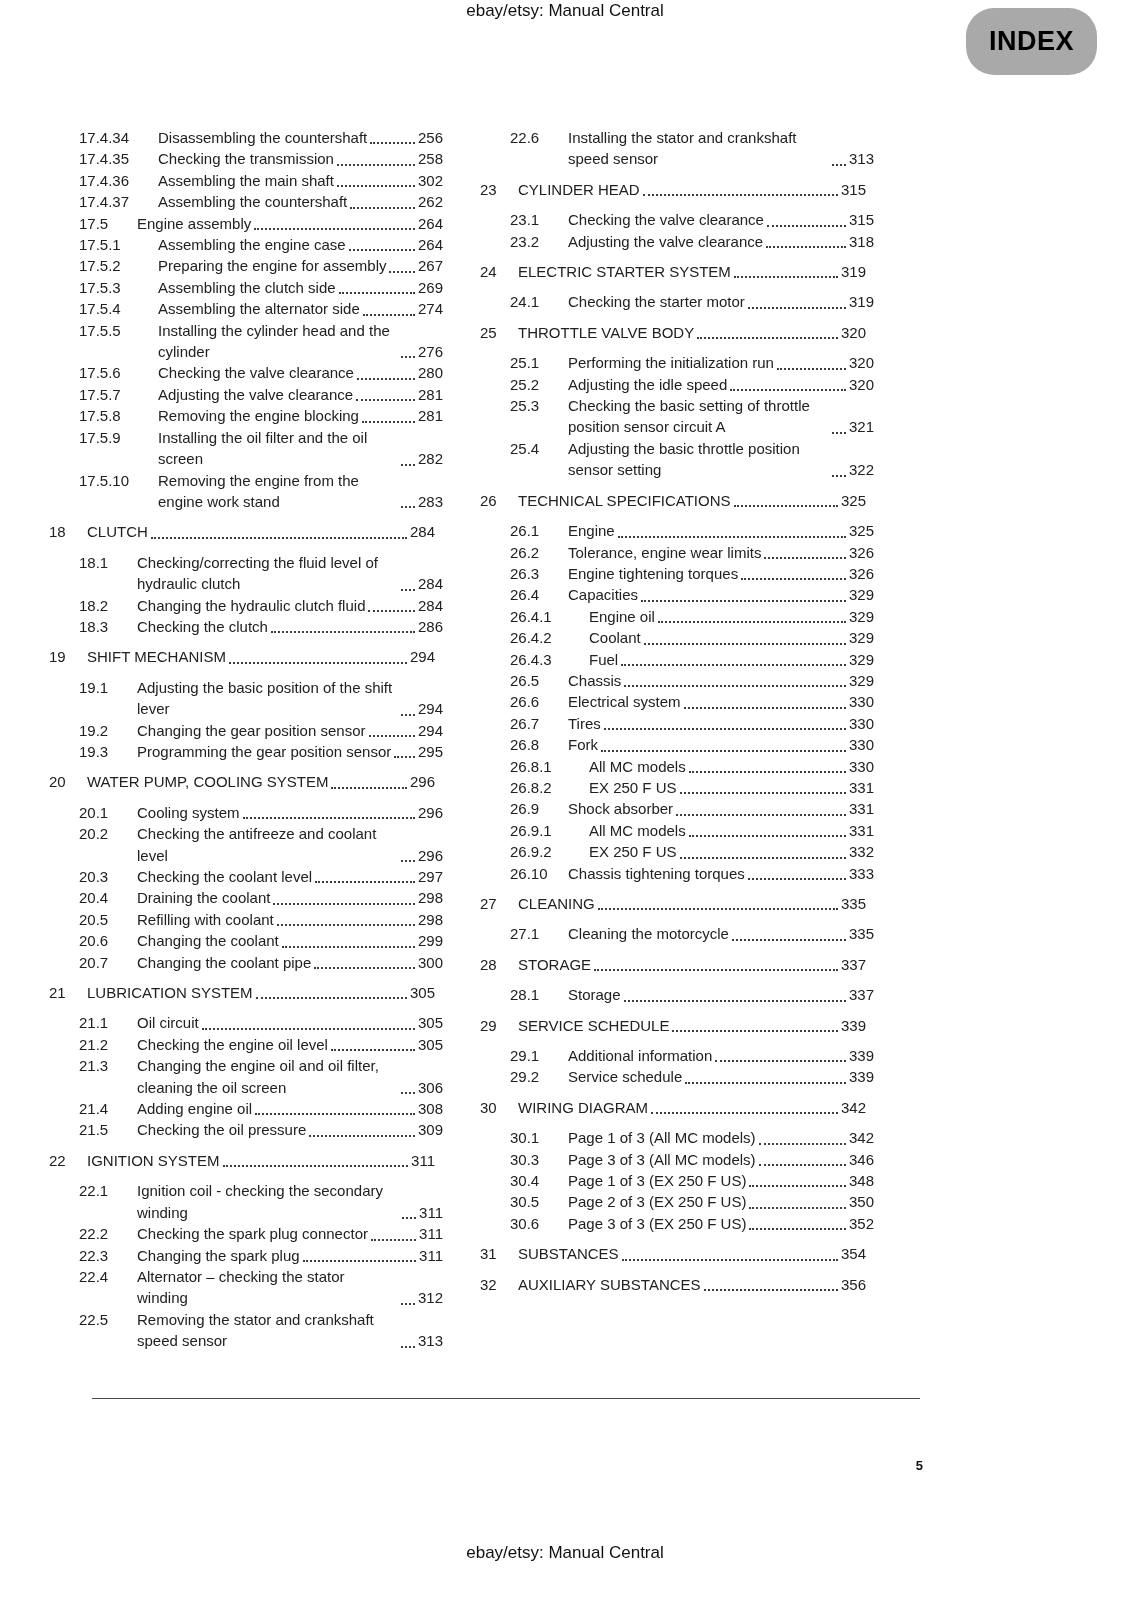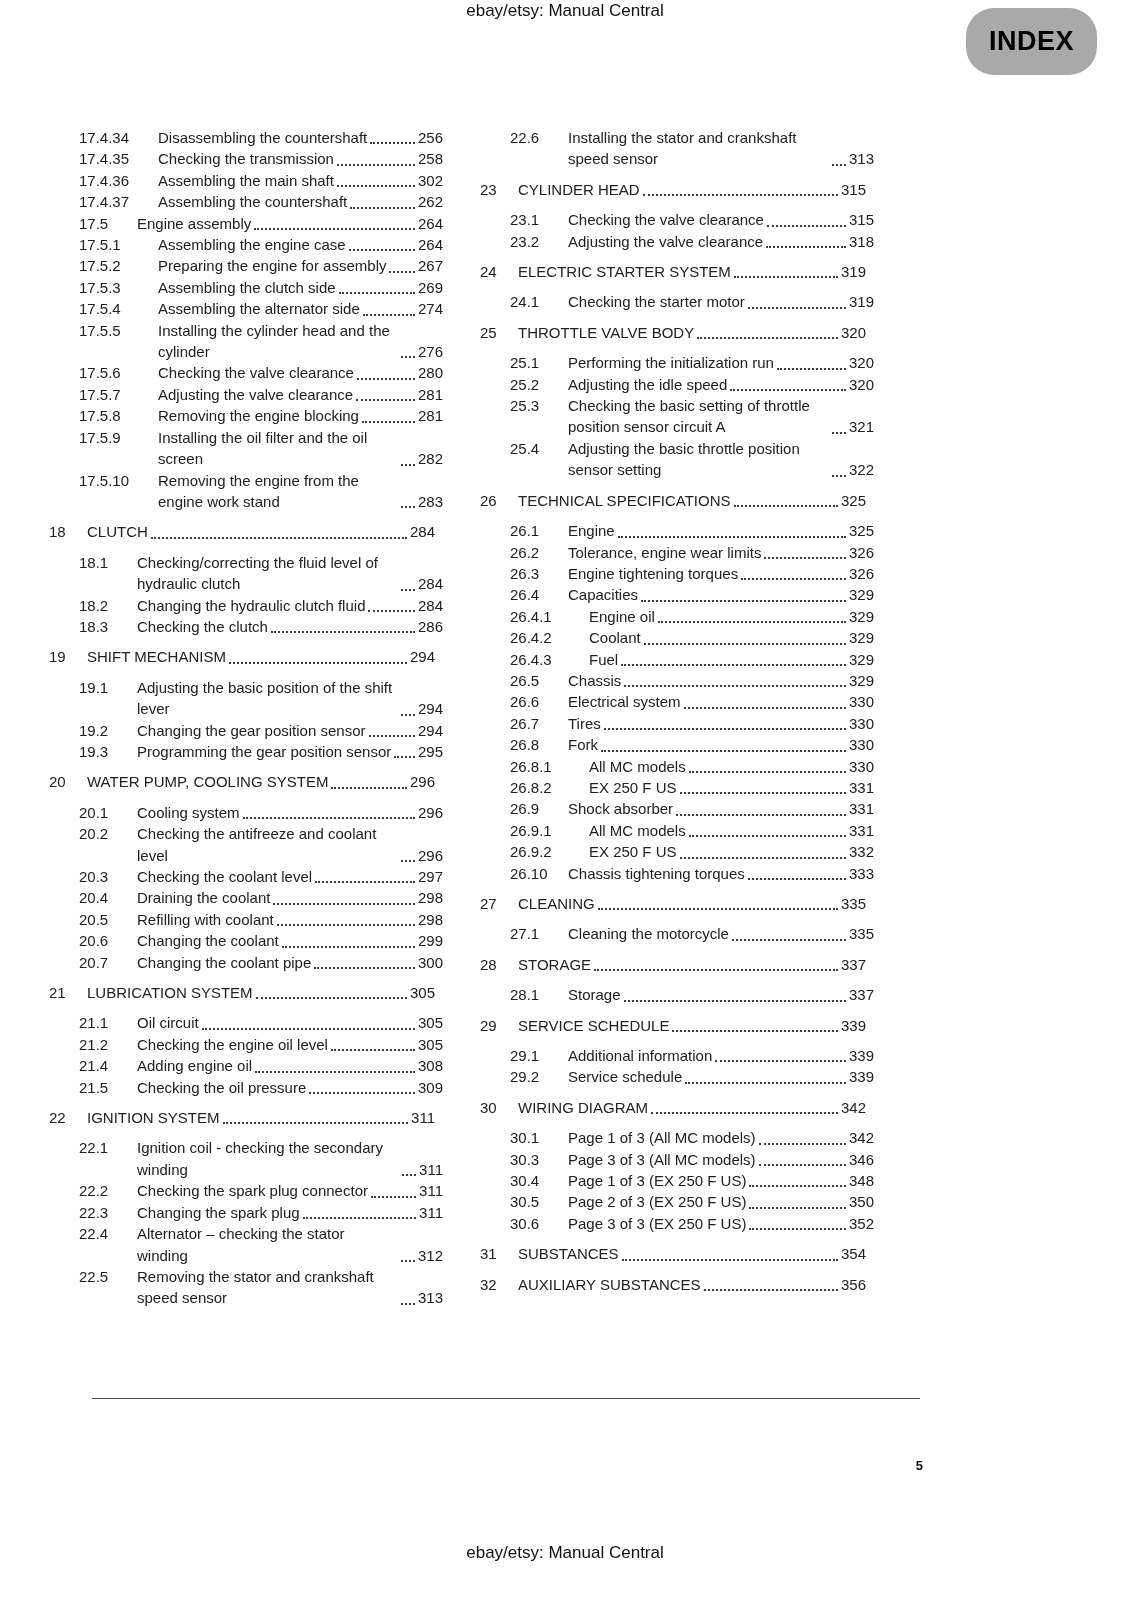--- a/index.html
+++ b/index.html
@@ -271,20 +271,26 @@
         <span class="dots" style="border-bottom-color: rgb(61, 61, 61);"></span>
         <span class="page">305</span>
       </div>
       <div class="entry lv2">
         <span class="num">21.2</span>
         <span class="title">Checking the engine oil level</span>
         <span class="dots" style="border-bottom-color: rgb(61, 61, 61);"></span>
         <span class="page">305</span>
       </div>
       <div class="entry lv2">
+        <span class="num">21.3</span>
+        <span class="title">Changing the engine oil and oil filter, cleaning the oil screen</span>
+        <span class="dots" style="border-bottom-color: rgb(61, 61, 61);"></span>
+        <span class="page">306</span>
+      </div>
+      <div class="entry lv2">
         <span class="num">21.4</span>
         <span class="title">Adding engine oil</span>
         <span class="dots" style="border-bottom-color: rgb(61, 61, 61);"></span>
         <span class="page">308</span>
       </div>
       <div class="entry lv2">
         <span class="num">21.5</span>
         <span class="title">Checking the oil pressure</span>
         <span class="dots" style="border-bottom-color: rgb(61, 61, 61);"></span>
         <span class="page">309</span>

